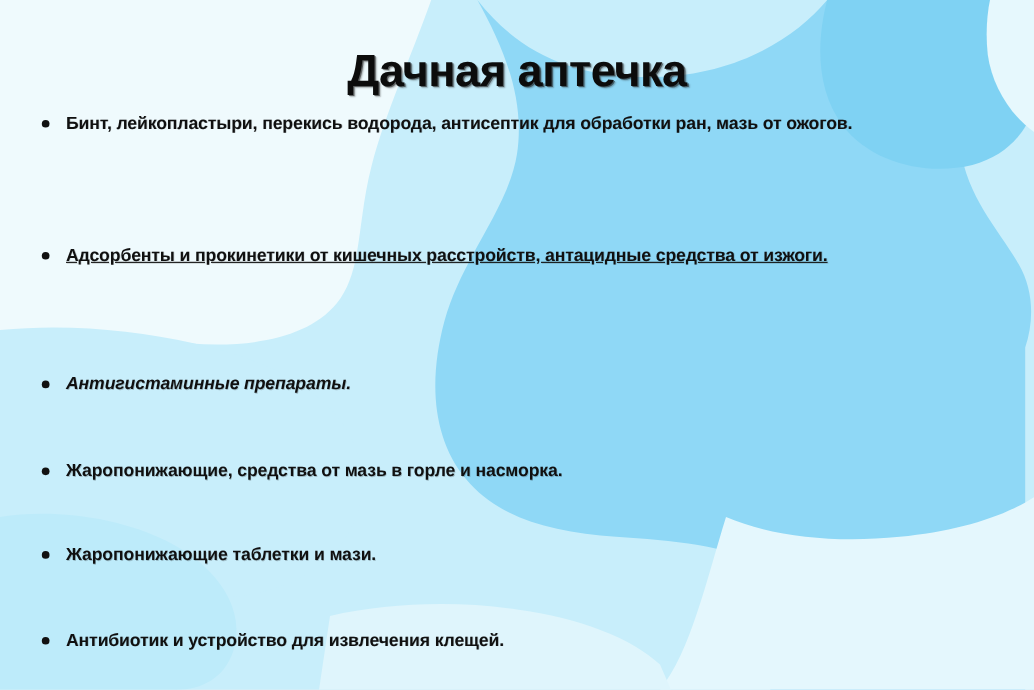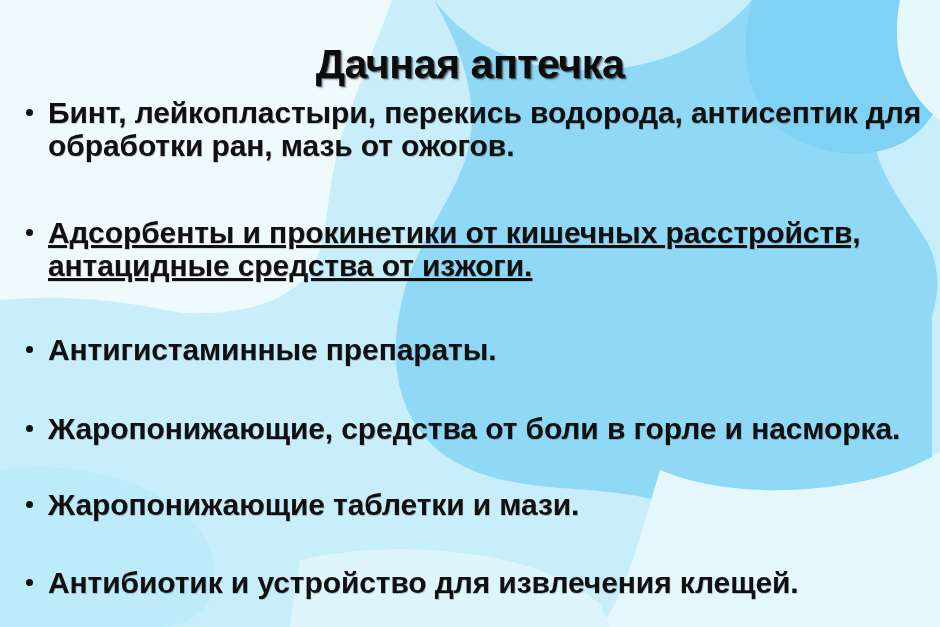--- a/index.html
+++ b/index.html
@@ -63,25 +63,25 @@
     top: 96px;
     left: 14px;
     width: 918px;
     margin: 0;
     padding: 0;
     list-style: none;
   }
 
   .bullet-item {
     position: absolute;
-    left: 0;
+    left: 12px;
     display: block;
     padding-left: 34px;
     box-sizing: border-box;
-    font-size: 30px;
+    font-size: 16px;
     font-weight: bold;
     line-height: 33px;
     color: #101010;
     letter-spacing: -0.1px;
     text-shadow: 0.6px 0.6px 0 rgba(20,20,20,0.22);
   }
 
   .bullet-item .dot {
     position: absolute;
     left: 12px;
@@ -93,21 +93,21 @@
   }
 
   .bullet-item .txt {
     display: block;
     max-width: 886px;
   }
 
   
   .b0 { top: 0px;   }
   .b1 { top: 120px; text-decoration: underline; }
-  .b2 { top: 237px; }
+  .b2 { top: 237px; font-style: italic; }
   .b3 { top: 316px; }
   .b4 { top: 392px; }
   .b5 { top: 470px; }
 
   .b0 .txt { max-width: 894px; }
   .b1 .txt { max-width: 884px; }
 </style>
 </head>
 <body>
 
@@ -192,21 +192,21 @@
         <span class="txt">Адсорбенты и прокинетики от кишечных расстройств, антацидные средства от изжоги.</span>
       </li>
 
       <li class="bullet-item b2">
         <span class="dot"></span>
         <span class="txt">Антигистаминные препараты.</span>
       </li>
 
       <li class="bullet-item b3">
         <span class="dot"></span>
-        <span class="txt">Жаропонижающие, средства от боли в горле и насморка.</span>
+        <span class="txt">Жаропонижающие, средства от мазь в горле и насморка.</span>
       </li>
 
       <li class="bullet-item b4">
         <span class="dot"></span>
         <span class="txt">Жаропонижающие таблетки и мази.</span>
       </li>
 
       <li class="bullet-item b5">
         <span class="dot"></span>
         <span class="txt">Антибиотик и устройство для извлечения клещей.</span>

